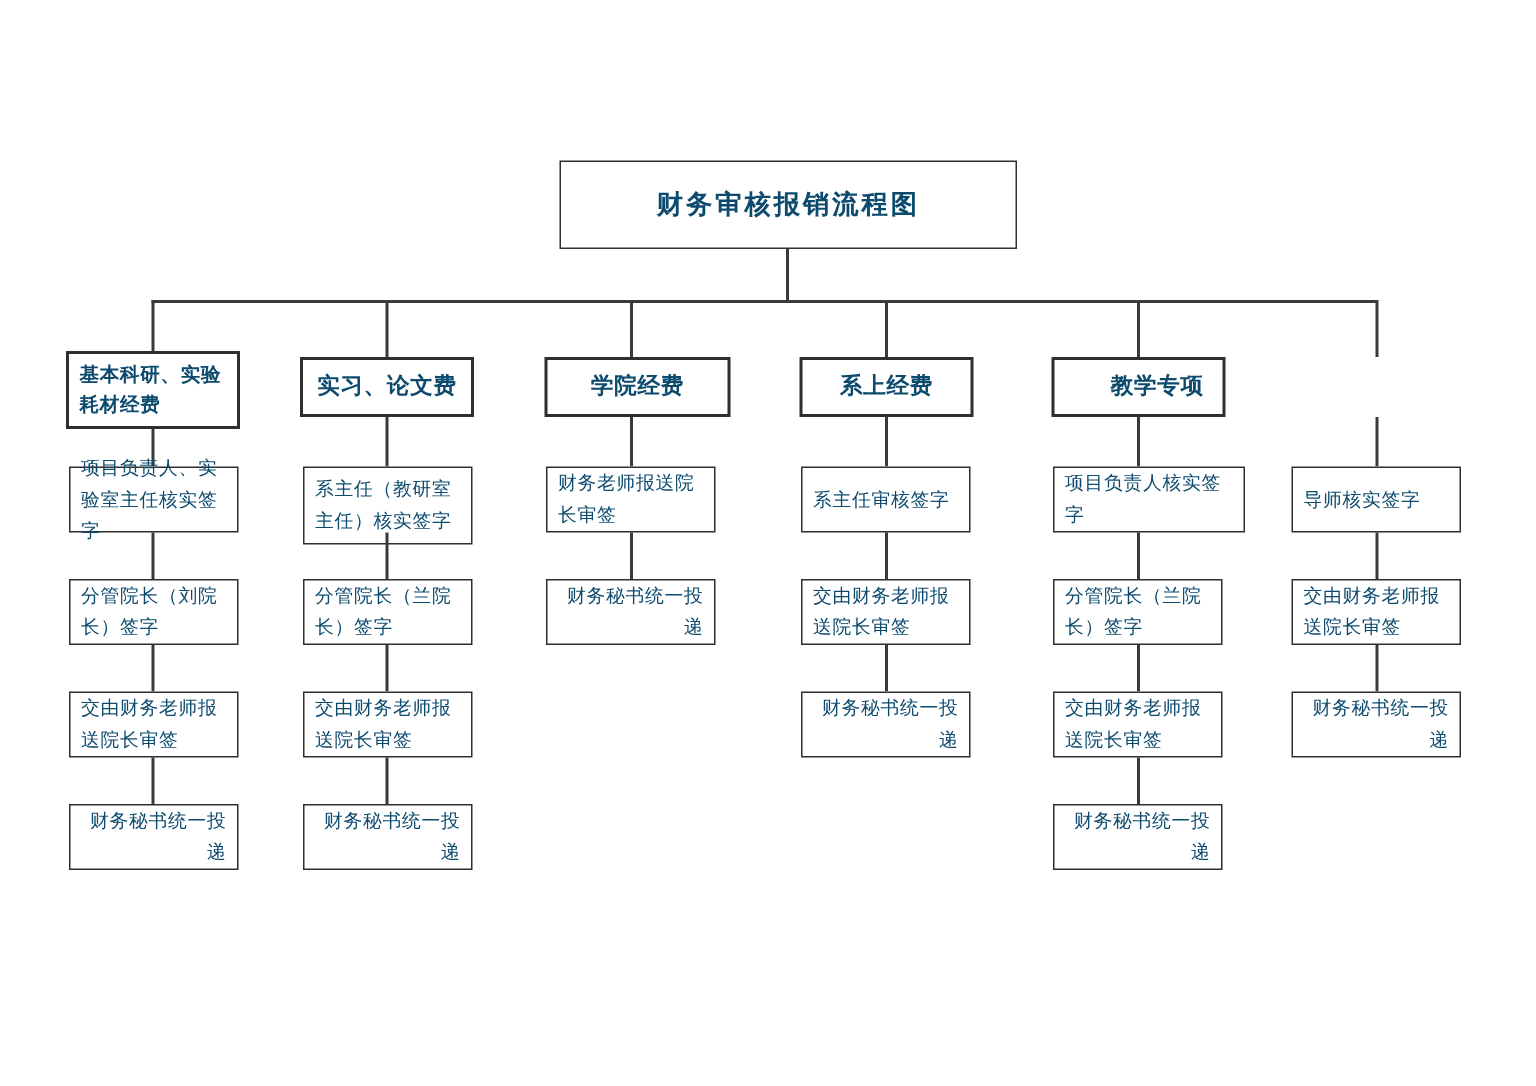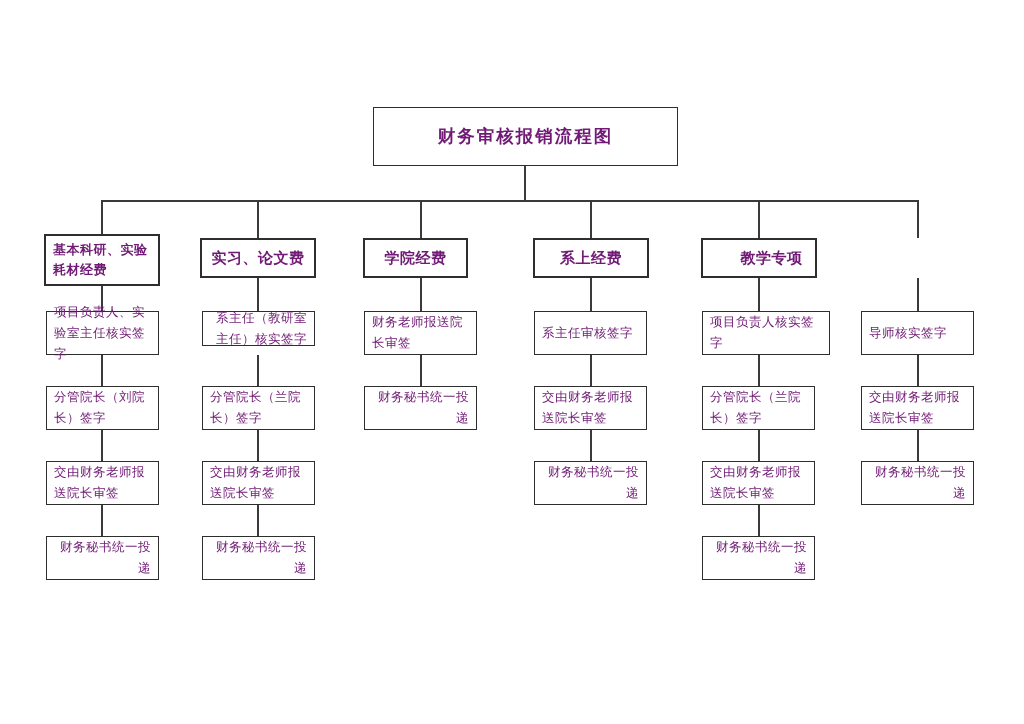--- a/index.html
+++ b/index.html
@@ -2,21 +2,21 @@
 <html><head>
 <meta charset="utf-8">
 <style>
   html, body { margin: 0; padding: 0; background: #ffffff; }
   .canvas {
     position: relative;
     width: 1024px;
     height: 724px;
     background: #ffffff;
     font-family: "Liberation Serif", "DejaVu Serif", serif;
-    color: #701a75;
+    color: #0c4a6e;
     overflow: hidden;
   }
   .box {
     position: absolute;
     box-sizing: border-box;
     border: 1.5px solid #2e2e2e;
     background: #ffffff;
     display: flex;
     align-items: center;
     justify-content: flex-start;
@@ -87,37 +87,37 @@
   </div>
   <div class="vline" style="left:101px; top:505px; height:31px;"></div>
   <div class="box center" style="left:46px; top:536px; width:113px; height:44px;">
     <span>财务秘书统一投递</span>
   </div>
 
   <div class="box hdr" style="left:200px; top:238px; width:116px; height:40px;">
     <span>实习、论文费</span>
   </div>
   <div class="vline" style="left:257px; top:278px; height:33px;"></div>
-  <div class="box" style="left:202px; top:311px; width:113px; height:35px;text-align:right;">
+  <div class="box" style="left:202px; top:311px; width:113px; height:52px;">
     <span>系主任（教研室主任）核实签字</span>
   </div>
   <div class="vline" style="left:257px; top:355px; height:31px;"></div>
   <div class="box" style="left:202px; top:386px; width:113px; height:44px;">
     <span>分管院长（兰院长）签字</span>
   </div>
   <div class="vline" style="left:257px; top:430px; height:31px;"></div>
   <div class="box" style="left:202px; top:461px; width:113px; height:44px;">
     <span>交由财务老师报送院长审签</span>
   </div>
   <div class="vline" style="left:257px; top:505px; height:31px;"></div>
   <div class="box center" style="left:202px; top:536px; width:113px; height:44px;">
     <span>财务秘书统一投递</span>
   </div>
 
-  <div class="box hdr" style="left:363px; top:238px; width:105px; height:40px;">
+  <div class="box hdr" style="left:363px; top:238px; width:124px; height:40px;">
     <span>学院经费</span>
   </div>
   <div class="vline" style="left:420px; top:278px; height:33px;"></div>
   <div class="box" style="left:364px; top:311px; width:113px; height:44px;">
     <span>财务老师报送院长审签</span>
   </div>
   <div class="vline" style="left:420px; top:355px; height:31px;"></div>
   <div class="box center" style="left:364px; top:386px; width:113px; height:44px;">
     <span>财务秘书统一投递</span>
   </div>

